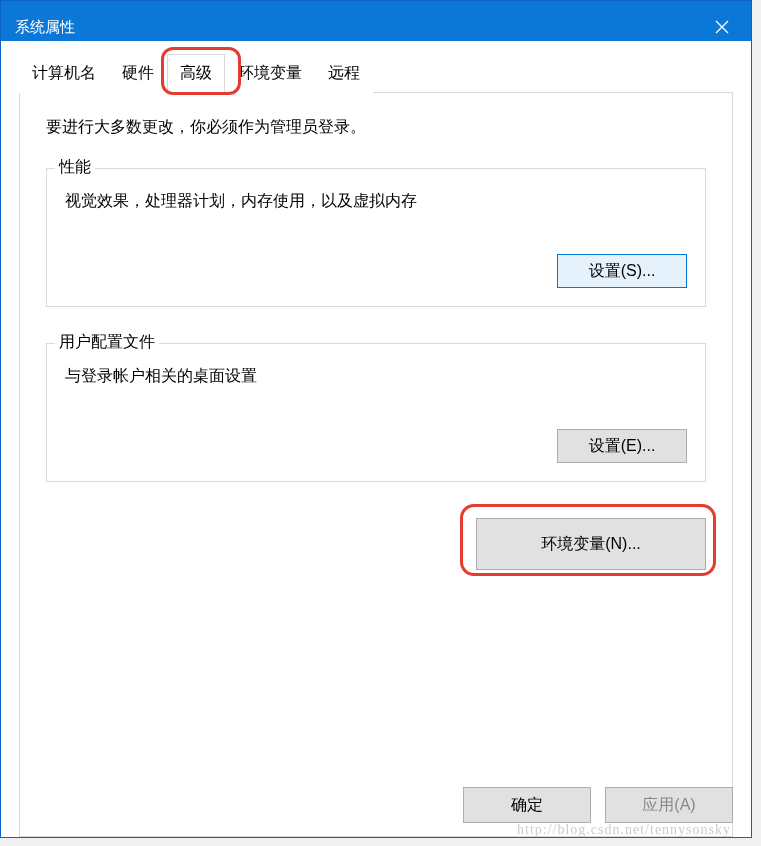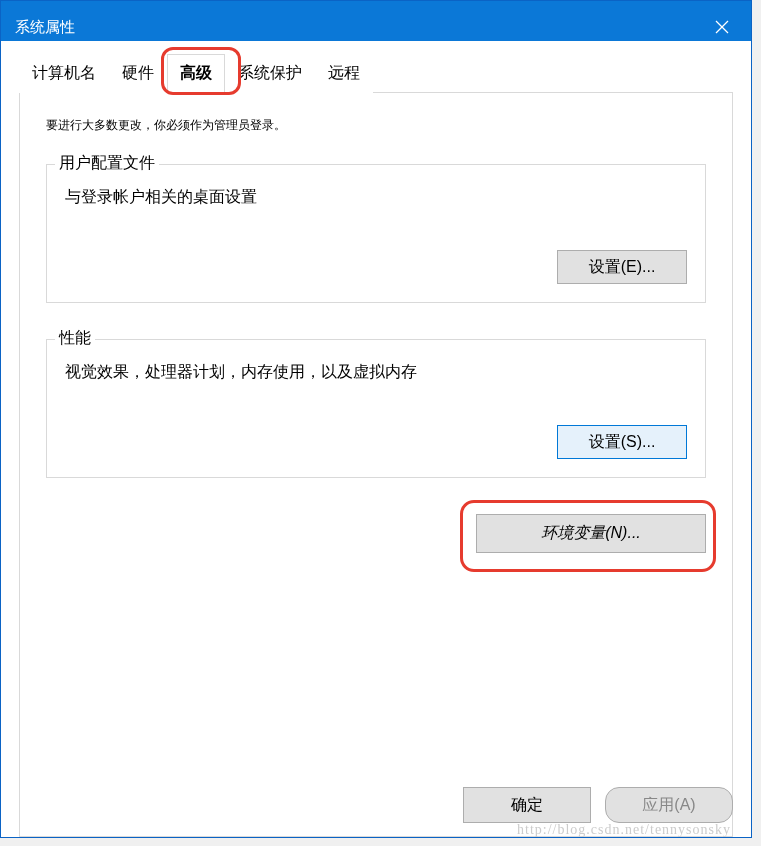--- a/index.html
+++ b/index.html
@@ -9,38 +9,38 @@
     
     .titlebar { height: 40px; background: #0b78d7; display: flex; align-items: center; padding: 12px 4px 0 14px; color: #fff; }
     .titlebar-text { font-size: 15px; flex: 1; }
     .close-btn { width: 50px; height: 40px; display: flex; align-items: center; justify-content: center; cursor: pointer; }
     .close-btn svg { width: 14px; height: 14px; }
     
     .content { padding: 12px 18px 10px 18px; background: #fff; height: calc(100% - 40px); position: relative; }
     
     .tabs { display: flex; border-bottom: 1px solid #d9d9d9; margin-bottom: 0; position: relative; z-index: 2; }
     .tab { padding: 8px 12px; font-size: 16px; cursor: pointer; background: #fff; border: 1px solid transparent; border-bottom: none; position: relative; top: 1px; }
-    .tab.active { border: 1px solid #d9d9d9; border-bottom: 1px solid #fff; font-weight: bold; }
+    .tab.active { border: 1px solid #d9d9d9; border-bottom: 1px solid #fff; }
     .tab-highlight { position: absolute; left: 160px; top: 6px; width: 80px; height: 48px; border: 3px solid #e63b2e; border-radius: 12px; z-index: 5; pointer-events: none; }
     
     .tab-content { border: 1px solid #d9d9d9; border-top: none; padding: 24px 26px 20px 26px; position: relative; height: 744px; }
-    .intro-text { font-size: 12px; margin-bottom: 30px; }
+    .intro-text { font-size: 16px; margin-bottom: 30px; }
     
     .group { border: 1px solid #d9d9d9; padding: 14px 18px 18px 18px; margin-bottom: 36px; position: relative; }
     .group-title { position: absolute; top: -12px; left: 8px; background: #fff; padding: 0 4px; font-size: 16px; }
     .group-desc { font-size: 16px; margin-bottom: 42px; margin-top: 8px; }
     .group-btn-row { display: flex; justify-content: flex-end; }
     
     .btn { min-width: 130px; height: 34px; background: #e1e1e1; border: 1px solid #adadad; font-size: 16px; cursor: pointer; padding: 0 18px; }
     .btn.highlighted { border: 1px solid #0078d7; background: #e5f1fb; }
-    .btn.disabled { color: #888; cursor: default; border-radius: 14px; }
+    .btn.disabled { color: #888; cursor: default; }
     
     .env-var-row { display: flex; justify-content: flex-end; margin-top: 8px; position: relative; }
     .env-highlight-box { position: absolute; right: -10px; top: -14px; width: 256px; height: 72px; border: 3px solid #e63b2e; border-radius: 14px; pointer-events: none; }
-    .env-var-row .btn { min-width: 230px; height: 39px; font-style: italic; }
+    .env-var-row .btn { min-width: 230px; height: 52px; }
     
     .footer-btns { position: absolute; bottom: 14px; right: 18px; display: flex; gap: 14px; }
     .footer-btns .btn { min-width: 128px; height: 36px; margin-top: 16px; }
     
     .watermark { position: absolute; bottom: 8px; right: 30px; color: #ccc; font-size: 14px; font-family: Georgia, serif; letter-spacing: 1px; }
   </style>
 </head>
 <body>
 
 <div class="window">
@@ -54,40 +54,40 @@
         </svg>
     </div>
   </div>
 
   <div class="content">
     <div class="tab-highlight"></div>
     <div class="tabs">
       <div class="tab">计算机名</div>
       <div class="tab">硬件</div>
       <div class="tab active">高级</div>
-      <div class="tab">系统保护</div>
+      <div class="tab">环境变量</div>
       <div class="tab">远程</div>
     </div>
 
     <div class="tab-content">
       <div class="intro-text">要进行大多数更改，你必须作为管理员登录。</div>
 
       <div class="group">
+        <div class="group-title">性能</div>
+        <div class="group-desc">视觉效果，处理器计划，内存使用，以及虚拟内存</div>
+        <div class="group-btn-row">
+          <button class="btn highlighted">设置(S)...</button>
+        </div>
+      </div>
+
+      <div class="group">
         <div class="group-title">用户配置文件</div>
         <div class="group-desc">与登录帐户相关的桌面设置</div>
         <div class="group-btn-row">
           <button class="btn">设置(E)...</button>
-        </div>
-      </div>
-
-      <div class="group">
-        <div class="group-title">性能</div>
-        <div class="group-desc">视觉效果，处理器计划，内存使用，以及虚拟内存</div>
-        <div class="group-btn-row">
-          <button class="btn highlighted">设置(S)...</button>
         </div>
       </div>
 
 
       <div class="env-var-row">
         <div class="env-highlight-box"></div>
         <button class="btn">环境变量(N)...</button>
       </div>
     </div>
 

